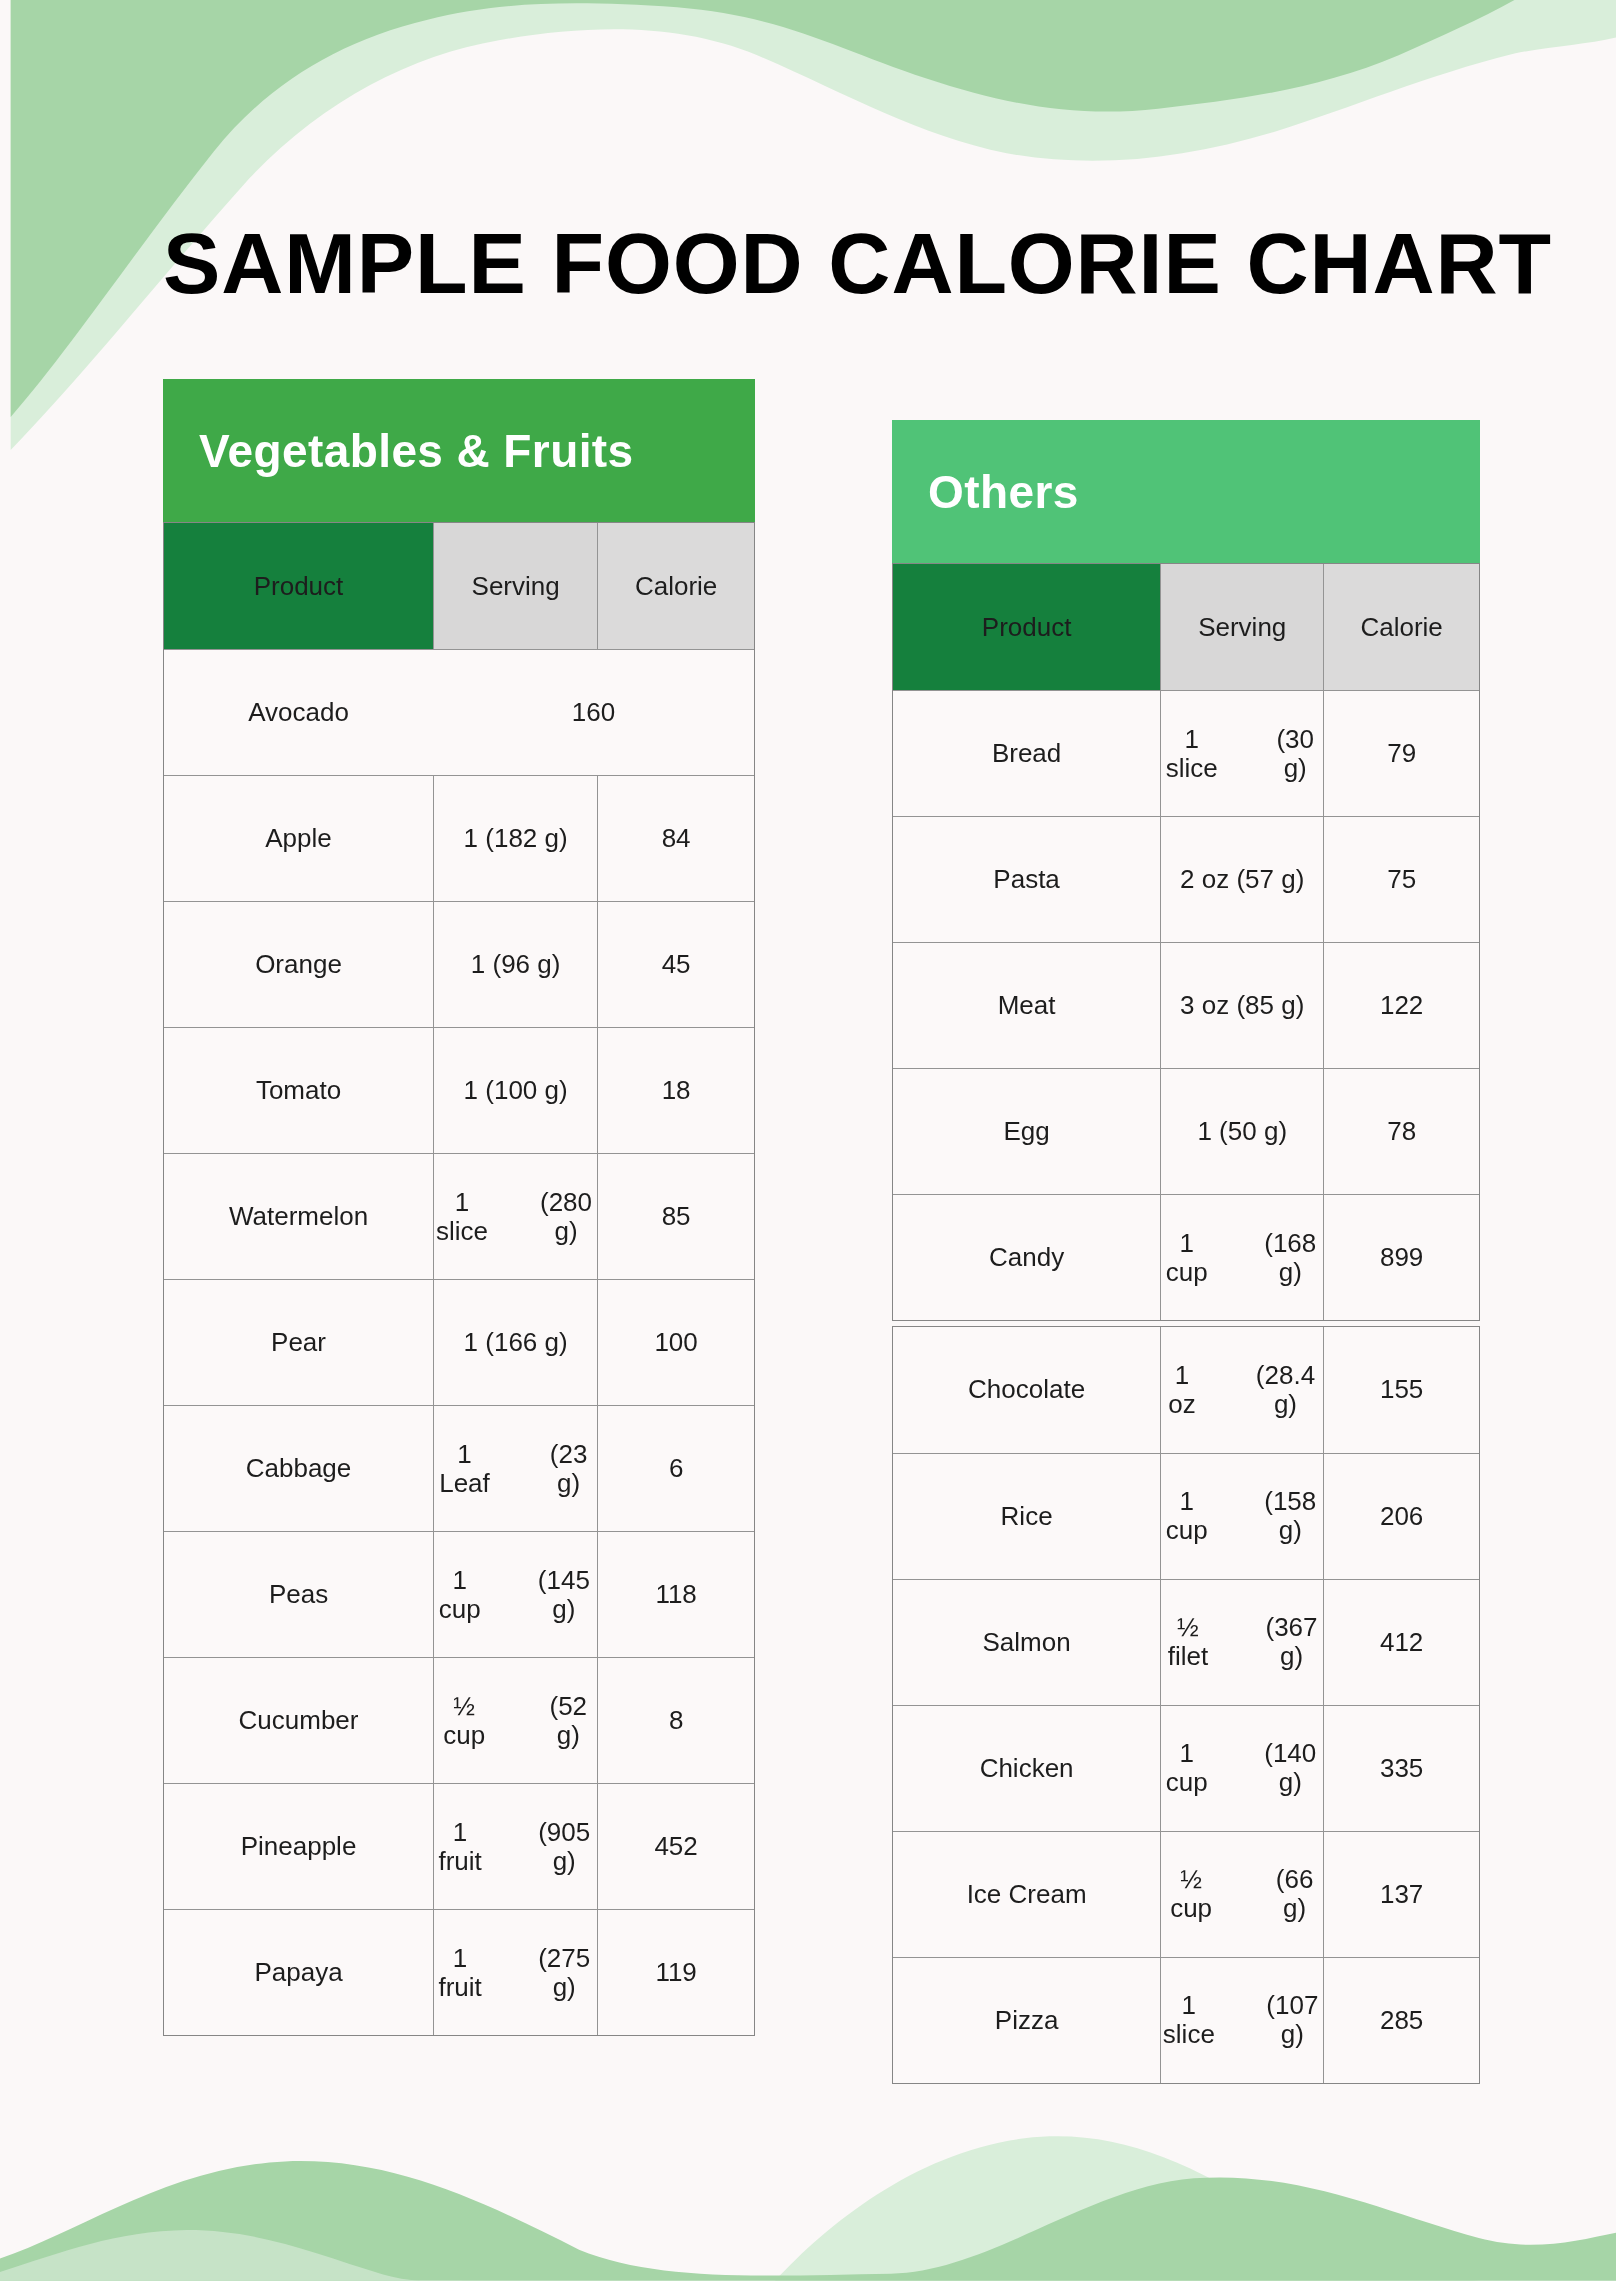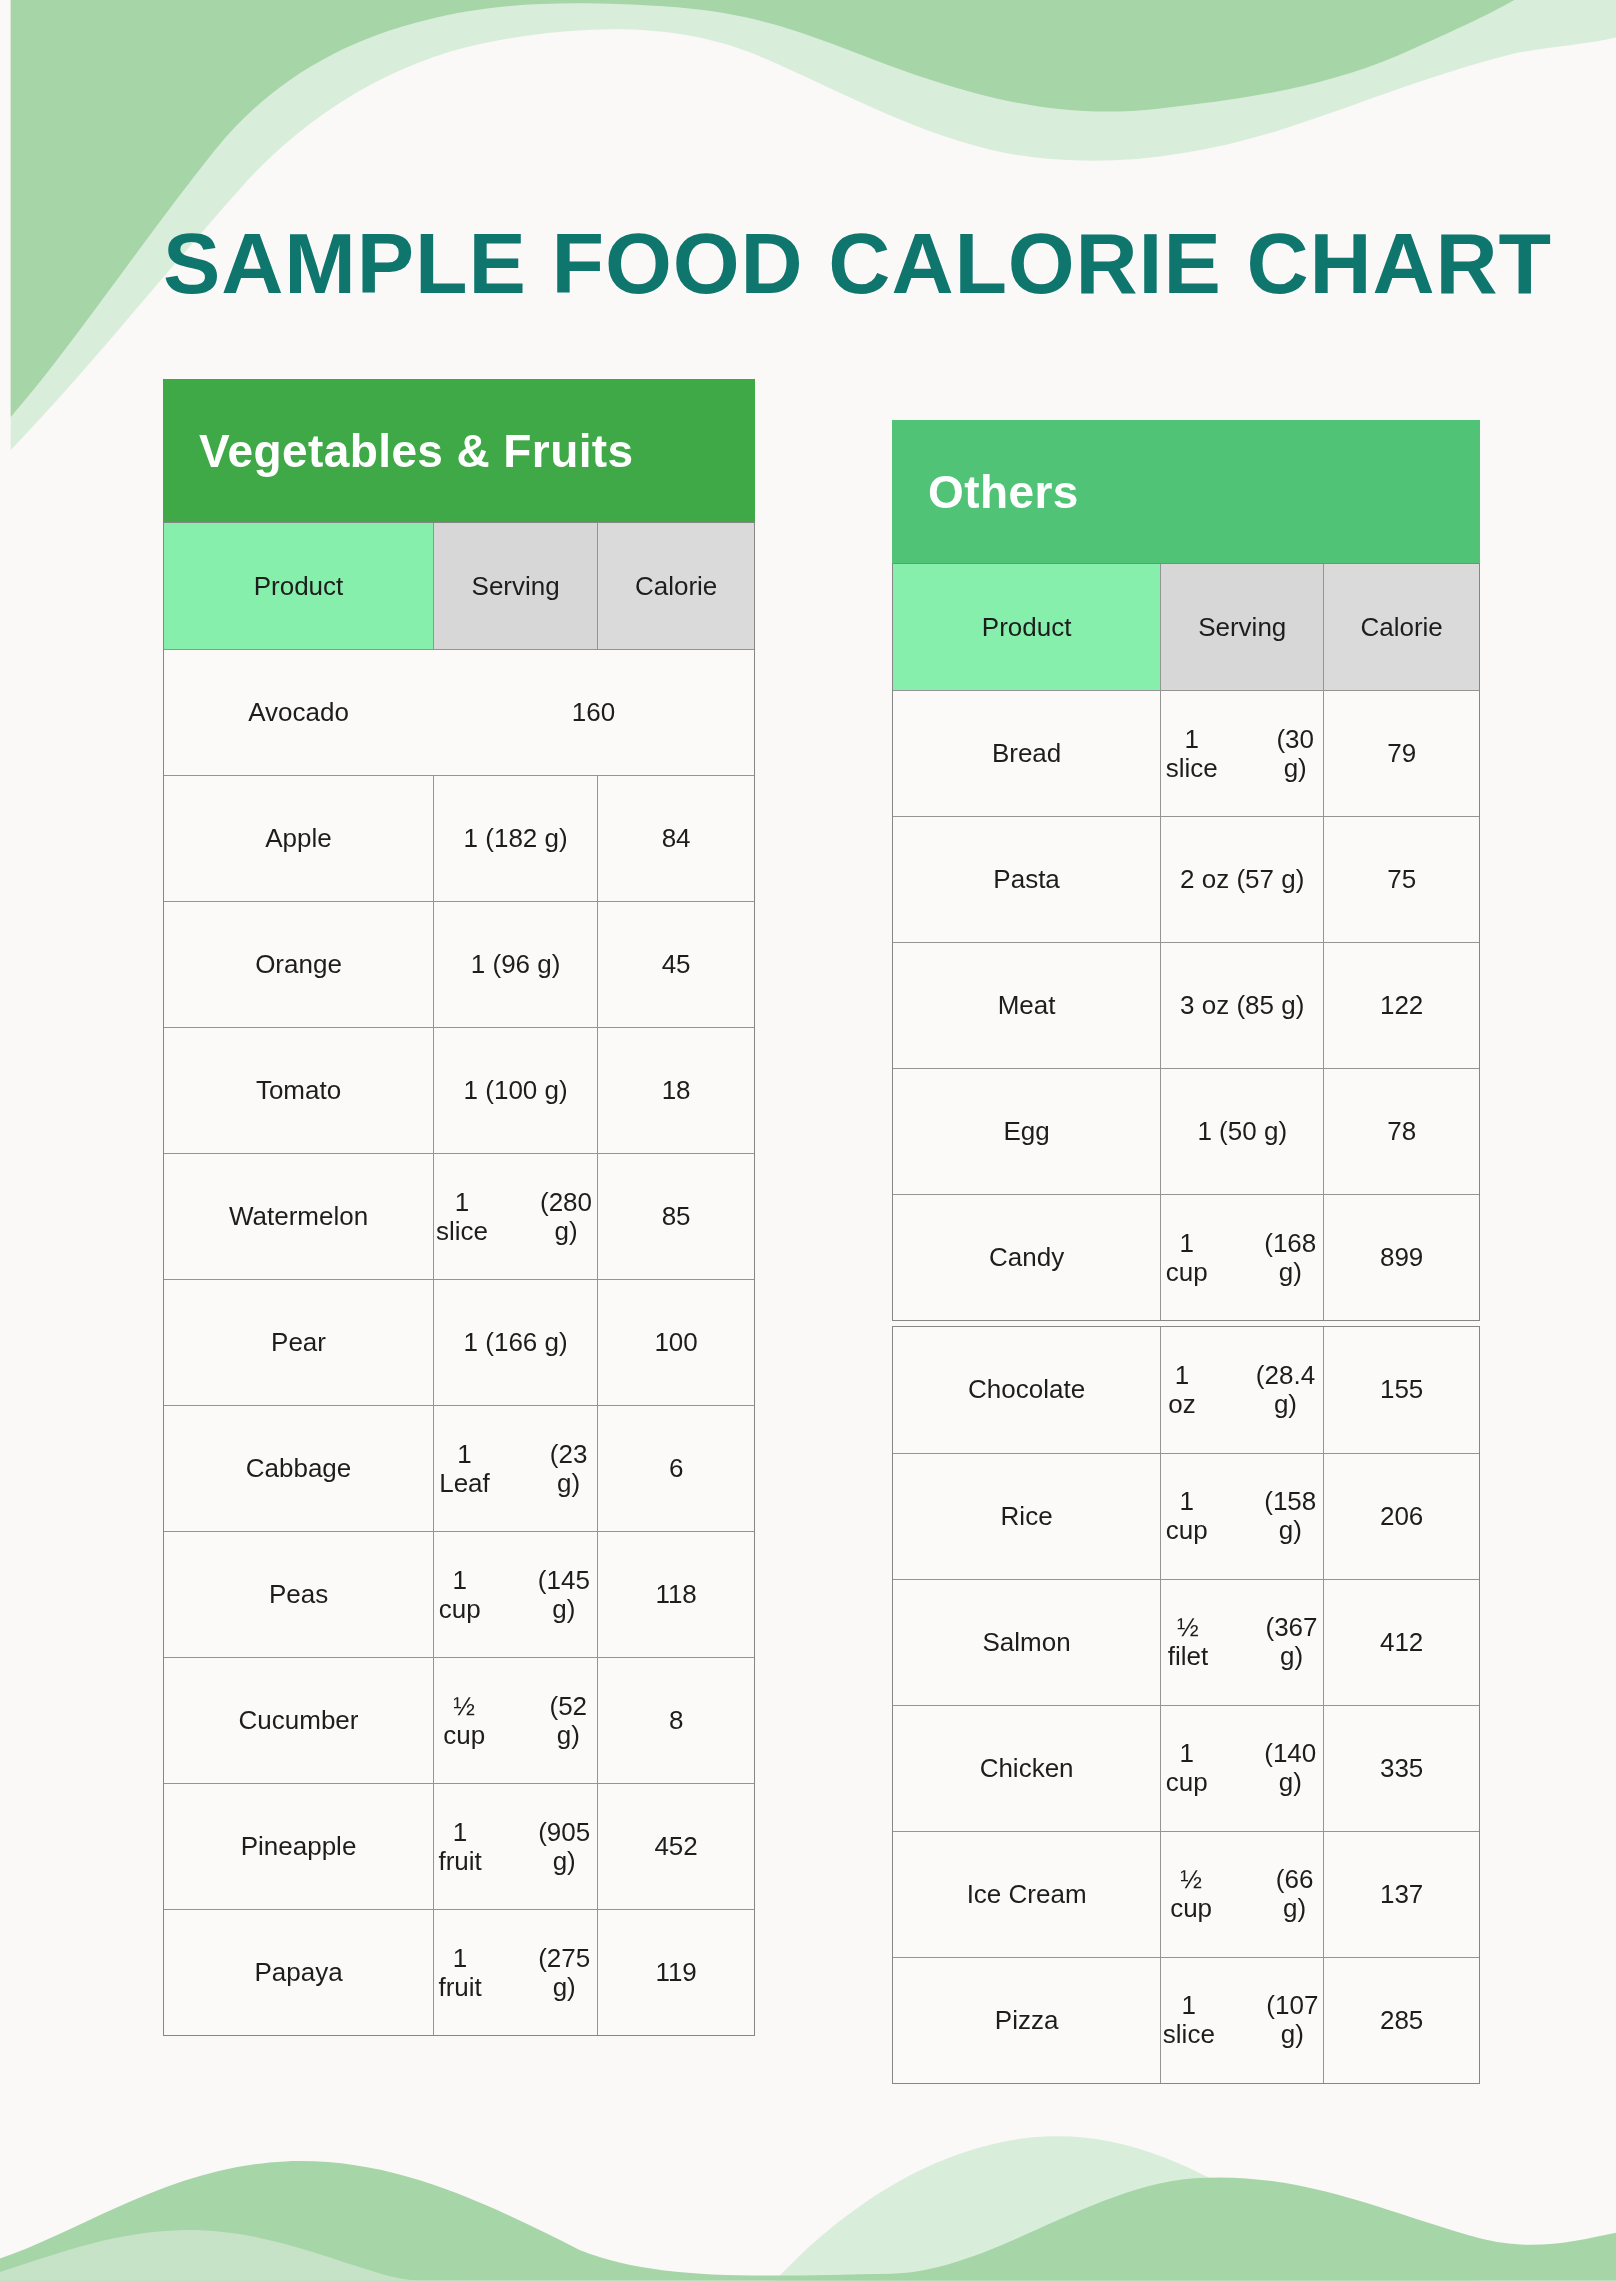--- a/index.html
+++ b/index.html
@@ -9,21 +9,21 @@
     font-family:"Liberation Sans", sans-serif;
   }
   svg.wave{position:absolute;left:0;display:block;pointer-events:none;}
   #top-wave{top:0;}
   #bottom-wave{bottom:0;}
 
   .page-title{
     position:absolute;left:163px;top:214px;width:1317px;
     text-align:center;
     font-size:86px;font-weight:bold;letter-spacing:0.9px;
-    color:#0f766e;white-space:nowrap;
+    color:#000000;white-space:nowrap;
   }
 
   .food-table{position:absolute;top:379px;}
   #table-0{left:163px;width:592px;}
   #table-1{left:892px;width:588px;margin-top:41px;}
 
   .green-header{
     height:143px;display:flex;align-items:center;
     padding-left:36px;box-sizing:border-box;
     color:#ffffff;font-size:46px;font-weight:bold;letter-spacing:0.4px;
@@ -40,21 +40,21 @@
 
   .cell{
     display:flex;align-items:center;justify-content:center;
     box-sizing:border-box;
     font-size:26px;color:#1d1d1d;text-align:center;
   }
   .col-0{width:45.6%;}
   .col-1{width:28.0%;border-left:1.8px solid #949494;border-right:1.8px solid #949494;}
   .col-2{flex:1;}
 
-  .header-row .col-0{background:#86efac;}
+  .header-row .col-0{background:#15803d;}
   .header-row .col-1{background:#d8d7d7;text-align:right;}
   .header-row .col-2{background:#dbdada;}
 
   .serving{flex-direction:row;justify-content:center;gap:45px;}
   .serving .line{line-height:1.1;}
 </style>
 </head>
 <body>
 
 <svg id="top-wave" class="wave" width="1616" height="499" viewBox="0 0 1814 560" aria-hidden="true">

